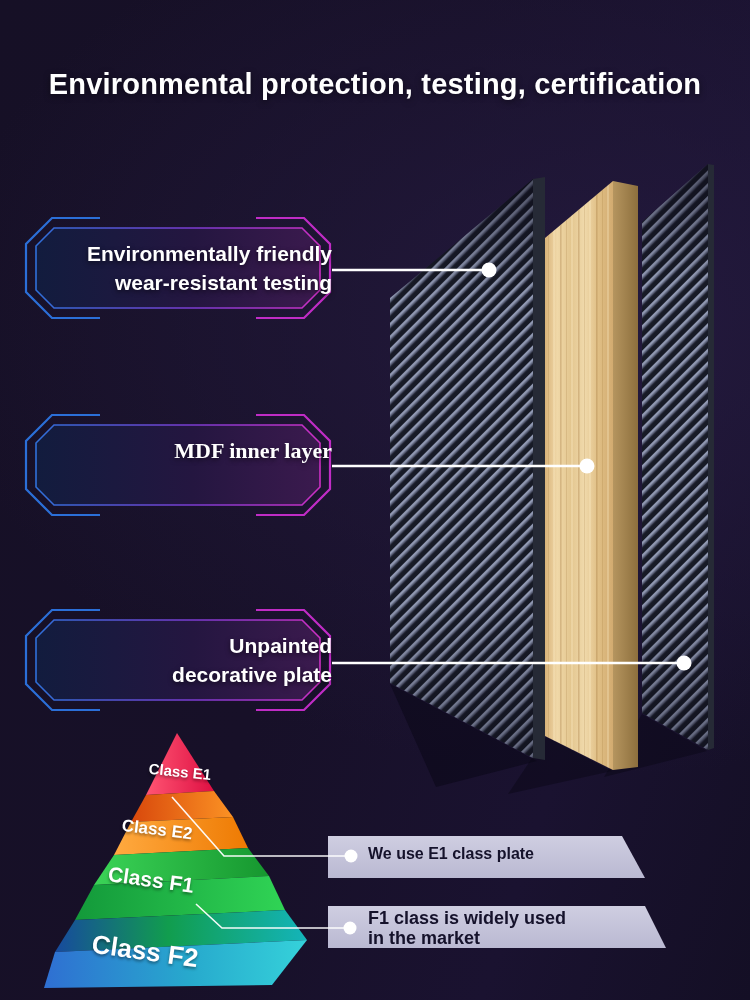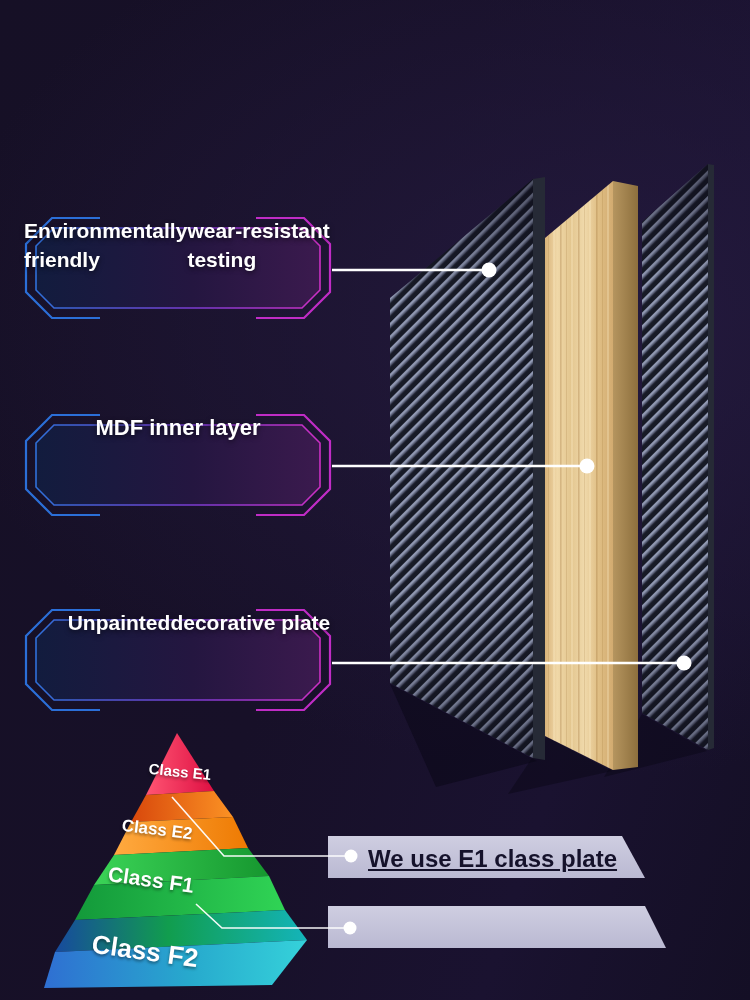--- a/index.html
+++ b/index.html
@@ -11,22 +11,22 @@
     font-family:"Liberation Sans", sans-serif;
   }
   .abs{position:absolute;}
   svg{display:block;}
   .title{
     left:0;top:68px;width:750px;text-align:center;color:#ffffff;
     font-size:29px;font-weight:bold;letter-spacing:.2px;
     text-shadow:0 2px 6px rgba(0,0,0,.5);
   }
   .callout-text{
-    left:24px;width:308px;height:104px;display:flex;flex-direction:row;
-    justify-content:center;align-items:flex-start;color:#fff;font-weight:bold;
+    left:24px;width:308px;height:104px;display:flex;flex-direction:column;
+    justify-content:center;align-items:flex-end;color:#fff;font-weight:bold;
     font-size:21px;line-height:29px;text-shadow:0 2px 5px rgba(0,0,0,.55);
   }
   .callout-text.single{font-size:22px;}
   .pyr-label{
     color:#fff;font-weight:bold;text-align:center;
     text-shadow:0 2px 3px rgba(0,0,0,.4);transform-origin:center;
   }
   .banner-text{color:#15122b;font-weight:bold;}
 </style>
 </head>
@@ -167,33 +167,38 @@
     <polygon points="328,906 645,906 666,948 328,948" fill="url(#gBanner)"></polygon>
 
     <g stroke="rgba(255,255,255,.95)" stroke-width="1.6" fill="none">
       <polyline points="172,797 224,856 352,856"></polyline>
       <polyline points="196,904 222,928 350,928"></polyline>
     </g>
     <circle cx="351" cy="856" r="6.5" fill="#ffffff"></circle>
     <circle cx="350" cy="928" r="6.5" fill="#ffffff"></circle>
   </svg>
 
+  <div class="abs title">Environmental protection, testing, certification</div>
 
   <div class="abs callout-text" style="top:216px;">
     <div>Environmentally friendly</div>
     <div>wear-resistant testing</div>
   </div>
-  <div class="abs callout-text single" style="top:413px;">
+  <div class="abs callout-text single" style="top:398px;font-family:Liberation Serif, serif;">
     <div>MDF inner layer</div>
   </div>
-  <div class="abs callout-text" style="top:608px;padding-left:21px;">
+  <div class="abs callout-text" style="top:608px;">
     <div>Unpainted</div>
     <div>decorative plate</div>
   </div>
 
   <div class="abs pyr-label" style="left:140px;top:763px;width:80px;font-size:15px;transform:rotate(6deg);">Class E1</div>
   <div class="abs pyr-label" style="left:112px;top:820px;width:90px;font-size:17px;transform:rotate(7deg);">Class E2</div>
   <div class="abs pyr-label" style="left:96px;top:868px;width:110px;font-size:21px;transform:rotate(8deg);">Class F1</div>
   <div class="abs pyr-label" style="left:70px;top:936px;width:150px;font-size:26px;transform:rotate(8deg);">Class F2</div>
 
-  <div class="abs banner-text" style="left:368px;top:845px;font-size:24px;text-decoration:underline;">We use E1 class plate</div>
+  <div class="abs banner-text" style="left:368px;top:845px;font-size:16px;">We use E1 class plate</div>
+  <div class="abs banner-text" style="left:368px;top:908px;font-size:18px;line-height:20px;">
+    <div>F1 class is widely used</div>
+    <div>in the market</div>
+  </div>
 
 </div>
 
 </body></html>

